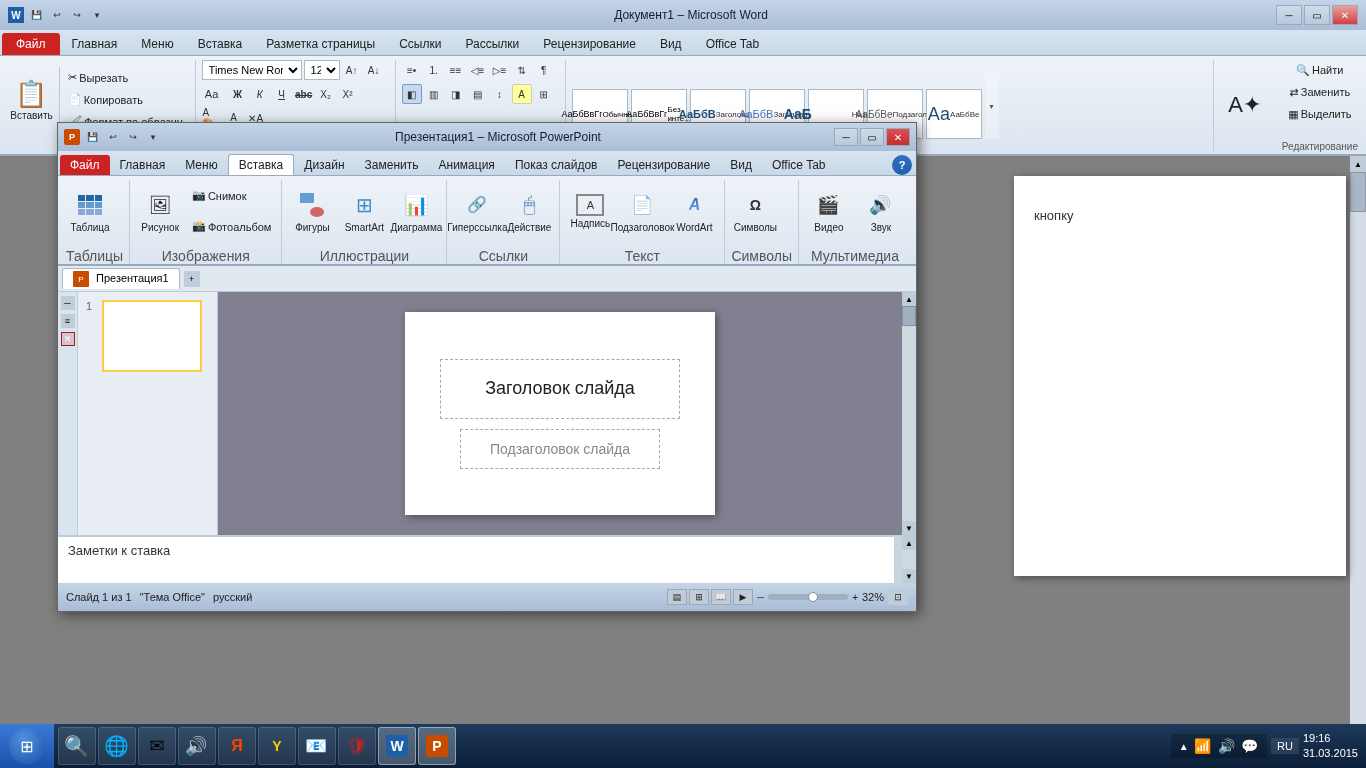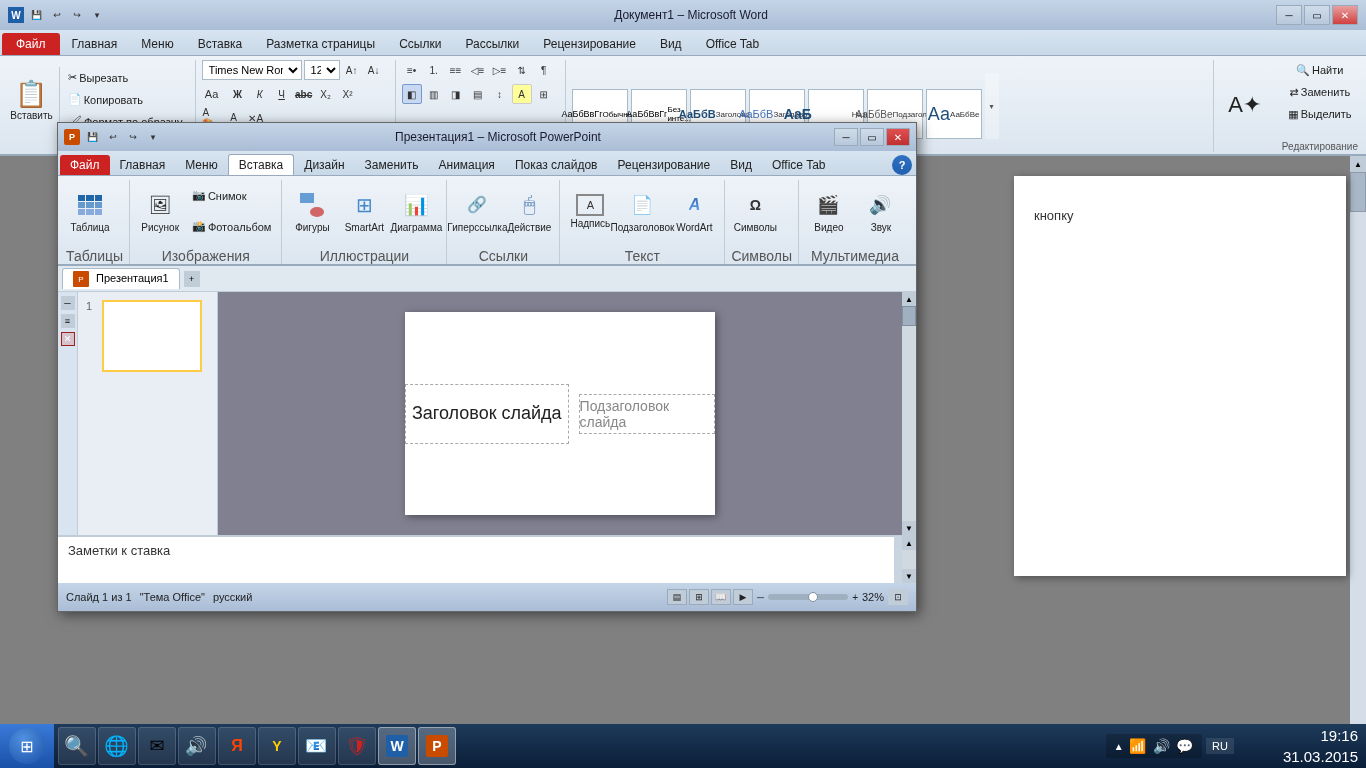--- a/index.html
+++ b/index.html
@@ -81,21 +81,21 @@
     .ppt-tab-icon { width: 16px; height: 16px; background: #c84b00; display: inline-flex; align-items: center; justify-content: center; font-size: 8px; color: white; border-radius: 1px; margin-right: 4px; }
 
     
     .slide-panel { width: 140px; background: #e8eef4; border-right: 1px solid #c0ccd8; overflow-y: auto; padding: 8px; flex-shrink: 0; }
     .slide-thumb { display: flex; gap: 4px; align-items: flex-start; margin-bottom: 8px; }
     .slide-num { font-size: 11px; color: #666; min-width: 12px; }
     .slide-thumb-img { width: 100px; height: 72px; background: white; border: 2px solid #ffcc44; display: flex; align-items: center; justify-content: center; }
 
     
     .ppt-main { flex: 1; background: #808090; display: flex; flex-direction: column; align-items: center; justify-content: flex-start; padding: 20px; overflow: hidden; }
-    .ppt-slide { width: 310px; height: 232px; background: white; box-shadow: 2px 2px 8px rgba(0,0,0,0.4); display: flex; flex-direction: row; align-items: center; justify-content: center; gap: 10px; position: relative; }
+    .ppt-slide { width: 310px; height: 232px; background: white; box-shadow: 2px 2px 8px rgba(0,0,0,0.4); display: flex; flex-direction: column; align-items: center; justify-content: center; gap: 10px; position: relative; }
     .slide-title-placeholder { width: 240px; min-height: 60px; border: 1px dashed #aaa; display: flex; align-items: center; justify-content: center; font-size: 18px; color: #222; }
     .slide-subtitle-placeholder { width: 200px; min-height: 40px; border: 1px dashed #aaa; display: flex; align-items: center; justify-content: center; font-size: 14px; color: #888; }
 
     
     .ppt-notes { height: 50px; background: white; border-top: 1px solid #c0ccd8; display: flex; align-items: flex-start; padding: 6px 10px; flex-shrink: 0; font-size: 13px; color: #333; }
 
     
     .ppt-statusbar { height: 28px; background: linear-gradient(to bottom, #c5d5e8, #aabdd6); display: flex; align-items: center; padding: 0 8px; gap: 8px; font-size: 11px; color: #222; flex-shrink: 0; }
     .ppt-status-right { margin-left: auto; display: flex; align-items: center; gap: 4px; }
     .zoom-slider { width: 80px; height: 6px; background: #a0b0c0; border-radius: 3px; position: relative; }
@@ -104,21 +104,21 @@
     
     .taskbar { position: absolute; bottom: 0; left: 0; width: 1366px; height: 44px; background: linear-gradient(to bottom, #1e3a5a, #0a1e38); display: flex; align-items: center; z-index: 100; }
     .start-btn { width: 54px; height: 44px; background: linear-gradient(to bottom, #3a7ad8, #1a50a8); display: flex; align-items: center; justify-content: center; cursor: pointer; }
     .start-orb { width: 36px; height: 36px; background: radial-gradient(circle at 40% 30%, #5090e0, #1a50a8); border-radius: 50%; display: flex; align-items: center; justify-content: center; color: white; font-size: 16px; }
     .taskbar-items { display: flex; align-items: center; gap: 2px; padding: 0 4px; }
     .taskbar-item { height: 38px; min-width: 38px; display: flex; align-items: center; justify-content: center; background: rgba(255,255,255,0.1); border: 1px solid rgba(255,255,255,0.15); border-radius: 3px; cursor: pointer; padding: 0 6px; gap: 4px; }
     .taskbar-item.active { background: rgba(255,255,255,0.25); border-color: rgba(255,255,255,0.4); }
     .taskbar-icon { width: 24px; height: 24px; display: flex; align-items: center; justify-content: center; font-size: 18px; }
     .taskbar-right { margin-left: auto; display: flex; align-items: center; gap: 4px; padding: 0 8px; }
     .sys-tray { display: flex; align-items: center; gap: 6px; background: rgba(0,0,0,0.2); padding: 4px 8px; border-radius: 2px; }
-    .clock { text-align: right; color: white; font-size: 15px; line-height: 1.4; margin-left: 45px; }
+    .clock { text-align: left; color: white; font-size: 11px; line-height: 1.4; }
     .lang-btn { color: white; font-size: 11px; background: rgba(255,255,255,0.1); padding: 2px 6px; border-radius: 0; }
 
     
     .word-right-text { font-size: 13px; color: #333; line-height: 1.6; }
 
     
     .icon-table { display: grid; grid-template-columns: 1fr 1fr 1fr; gap: 1px; width: 24px; height: 20px; }
     .icon-table-cell { background: #4488cc; }
     .icon-table-cell:first-child, .icon-table-cell:nth-child(2), .icon-table-cell:nth-child(3) { background: #2266aa; }
 

